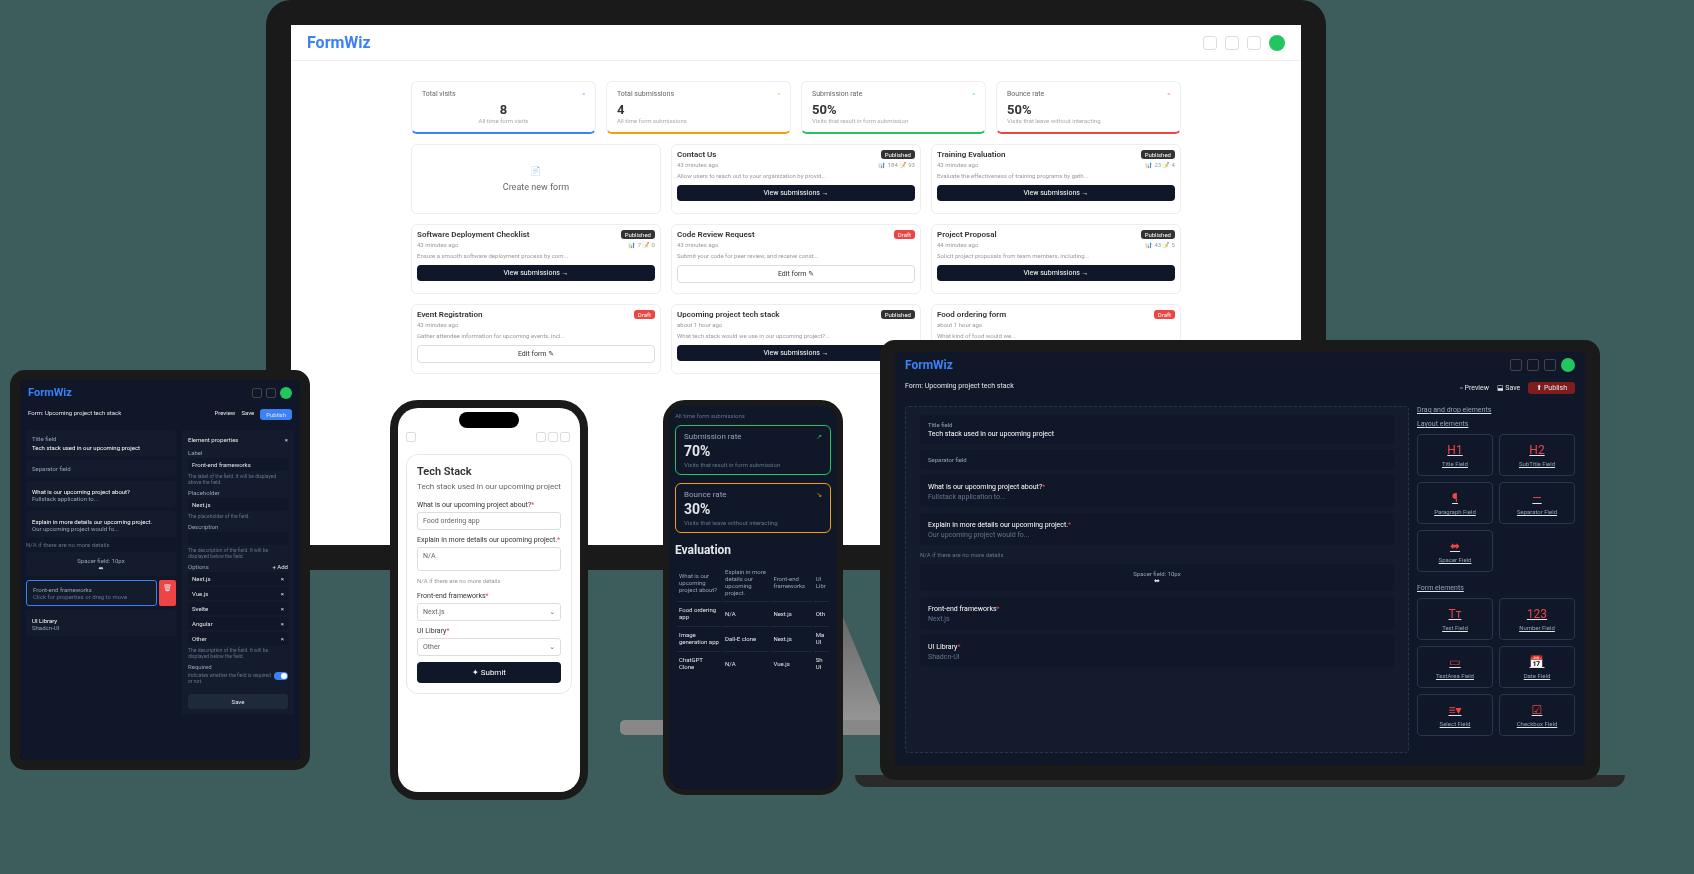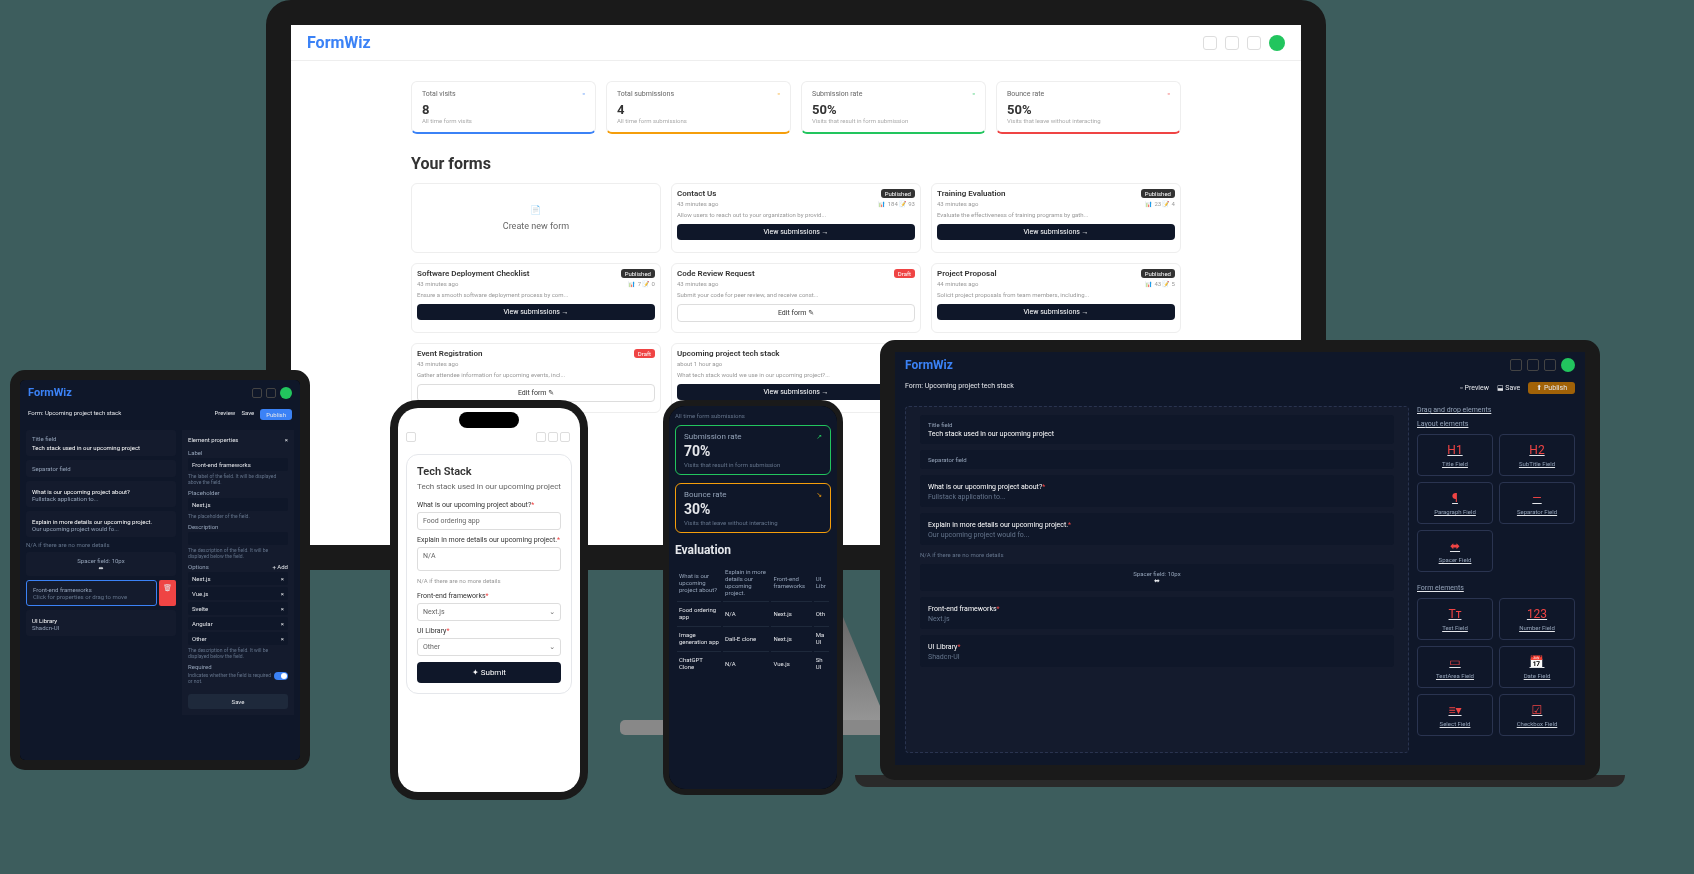--- a/index.html
+++ b/index.html
@@ -97,21 +97,21 @@
 .laptop { left: 880px; top: 340px; width: 720px; height: 440px; border: 15px solid #1a1a1a; border-top-width: 12px; border-radius: 15px; }
 .laptop-base { position: absolute; left: 855px; top: 775px; width: 770px; height: 12px; background: #2a2a2a; border-radius: 0 0 15px 15px; }
 .laptop .screen { background: #0f1729; width: 100%; height: 100%; color: #e5e7eb; font-size: 7px; overflow: hidden; }
 .laptop .topbar { display: flex; justify-content: space-between; padding: 6px 10px; }
 .laptop .logo { color: #3b82f6; font-weight: 700; font-size: 12px; }
 .laptop .topicons { display: flex; gap: 5px; align-items: center; }
 .laptop .topicons span { width: 12px; height: 12px; border: 1px solid #444; border-radius: 2px; display: inline-block; }
 .laptop .avatar { width: 14px; height: 14px; background: #22c55e; border-radius: 50%; }
 .laptop .toolbar { display: flex; justify-content: space-between; padding: 4px 10px; font-size: 7px; }
 .laptop .tb-right { display: flex; gap: 8px; align-items: center; }
-.laptop .publish { background: #a16207; padding: 2px 8px; border-radius: 3px; }
+.laptop .publish { background: #7f1d1d; padding: 2px 8px; border-radius: 3px; }
 .laptop .editor-wrap { display: flex; gap: 8px; padding: 8px 10px; height: calc(100% - 50px); }
 .laptop .canvas { flex: 3; background: #141b2d; border: 1px dashed #2a3450; border-radius: 4px; padding: 8px 14px; overflow: hidden; }
 .laptop .sidebar { flex: 1; text-decoration: underline; }
 .laptop .field { background: #0f1729; padding: 6px 8px; border-radius: 3px; margin-bottom: 6px; font-size: 7px; }
 .laptop .field .label { color: #94a3b8; font-size: 6px; }
 .laptop .field .value { color: #fff; margin-top: 2px; }
 .laptop .field .placeholder { color: #64748b; margin-top: 2px; }
 .laptop .sidebar-section { font-size: 7px; color: #94a3b8; margin-bottom: 6px; }
 .laptop .elem-grid { display: grid; grid-template-columns: 1fr 1fr; gap: 6px; margin-bottom: 12px; }
 .laptop .elem-cell { border: 1px solid #2a3450; border-radius: 4px; padding: 8px 4px; text-align: center; font-size: 6px; color: #94a3b8; }
@@ -127,21 +127,21 @@
     <div class="topbar">
       <div class="logo">FormWiz</div>
       <div class="topicons">
         <span></span>
         <span></span>
         <span></span>
         <div class="avatar"></div>
       </div>
     </div>
     <div class="stats-row">
-        <div class="stat-card" style="border-bottom-color: rgb(59, 130, 246);">
+        <div class="stat-card" style="border-bottom-color: rgb(59, 130, 246); text-align: center;">
           <div class="stat-header">
             <span>Total visits</span>
             <span style="color:#3b82f6">▫</span>
           </div>
           <div class="stat-value">8</div>
           <div class="stat-sub">All time form visits</div>
         </div>
         <div class="stat-card" style="border-bottom-color: rgb(245, 158, 11);">
           <div class="stat-header">
             <span>Total submissions</span>
@@ -160,21 +160,20 @@
         </div>
         <div class="stat-card" style="border-bottom-color: rgb(239, 68, 68);">
           <div class="stat-header">
             <span>Bounce rate</span>
             <span style="color:#ef4444">▫</span>
           </div>
           <div class="stat-value">50%</div>
           <div class="stat-sub">Visits that leave without interacting</div>
         </div>
       </div>
-    <div class="section-title">Your forms</div>
     <div class="forms-grid">
         <div class="form-card create">
           <div>📄</div>
           <div>Create new form</div>
         </div>
         <div class="form-card">
           <div class="card-header">
             <span class="card-title">Contact Us</span>
             <span class="badge published">Published</span>
           </div>

